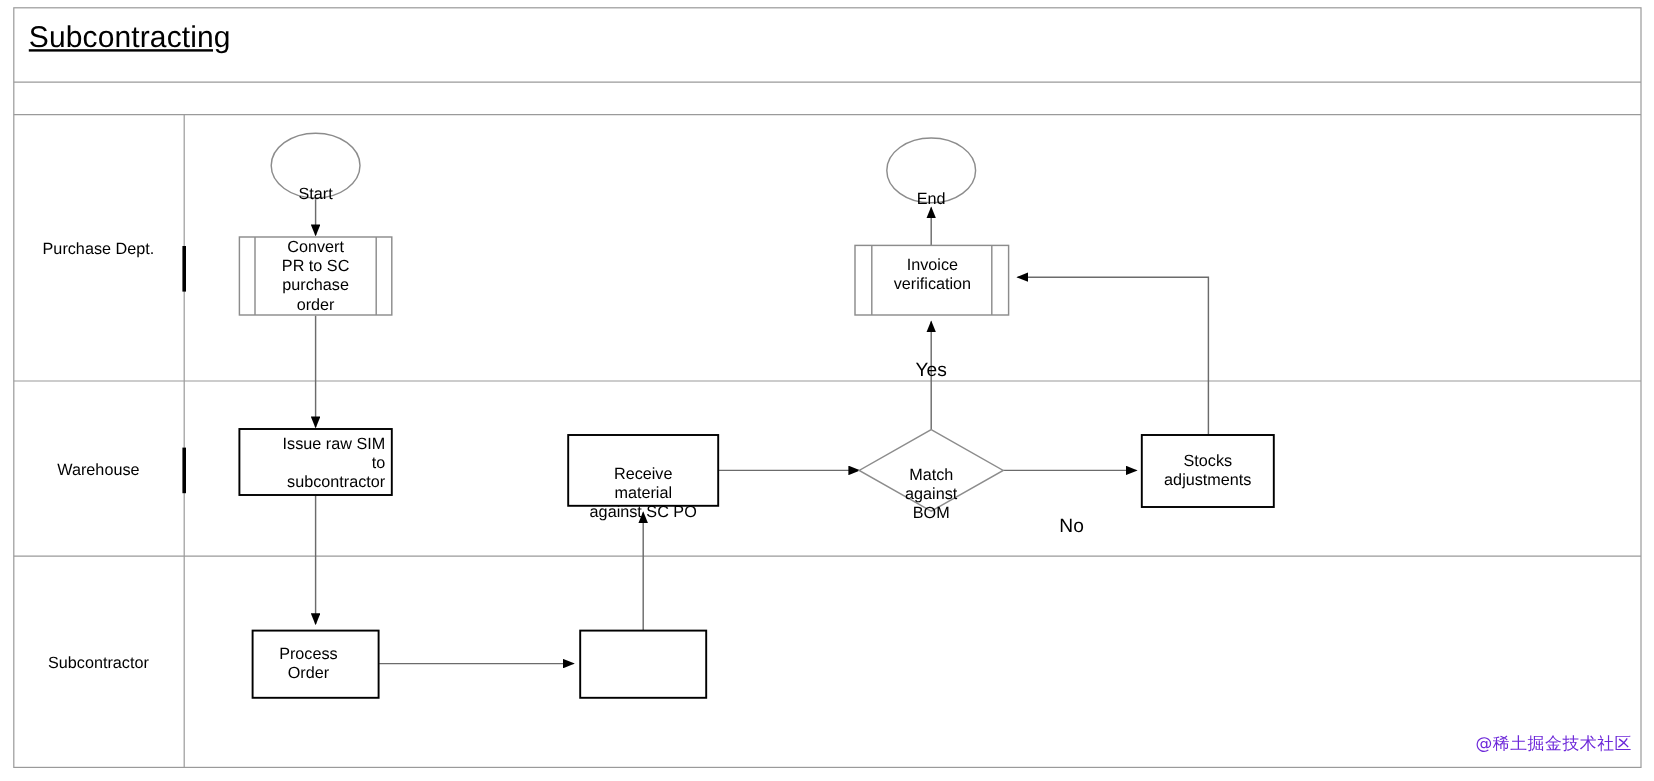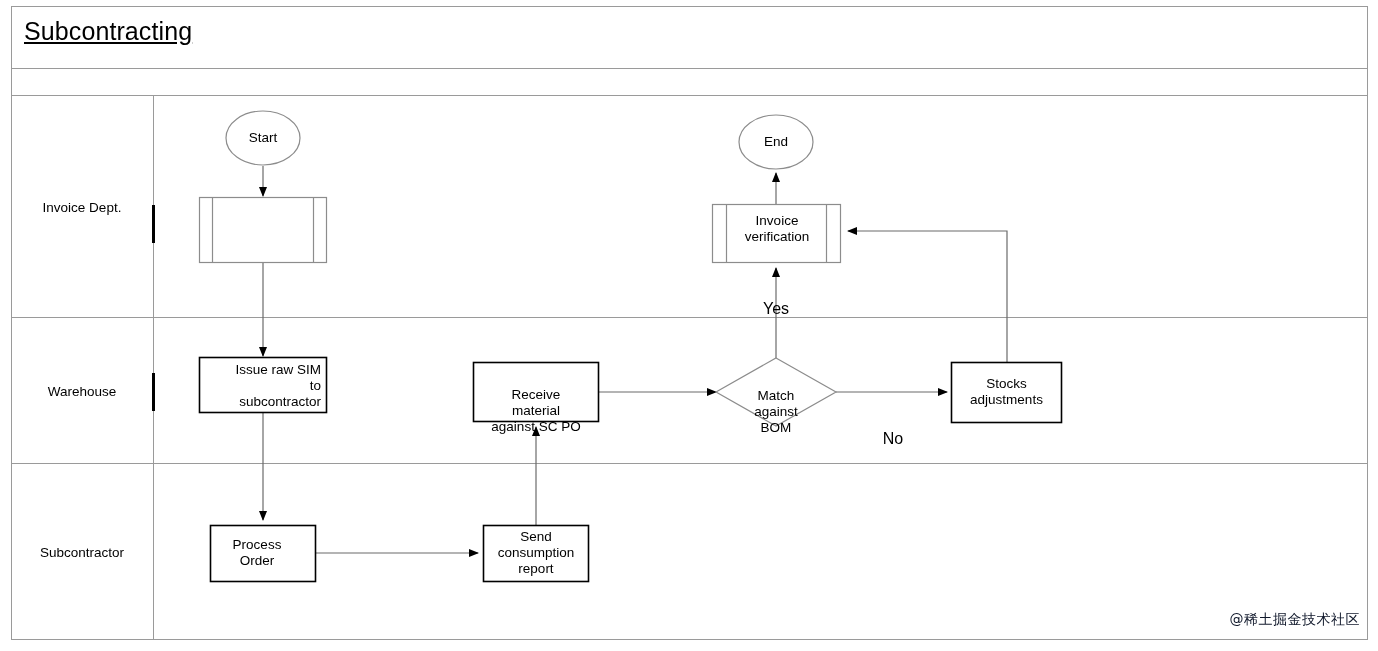--- a/index.html
+++ b/index.html
@@ -48,27 +48,28 @@
     font-size: 13.5px;
   }
   .node-label {
     font-size: 13.5px;
   }
   .edge-label {
     font-size: 16px;
   }
   .term-label {
     font-size: 13.5px;
+    margin-top: 24px;
   }
   #watermark {
     position: absolute;
     right: 18px;
     bottom: 22px;
     font-size: 14px;
-    color: #0f172a;
+    color: #6d28d9;
     font-family: "DejaVu Sans", sans-serif;
     letter-spacing: 0.5px;
   }
 </style>
 </head>
 <body>
 
 <div id="canvas">
 
   <svg id="diagram-svg" viewBox="0 0 1378 651" xmlns="http://www.w3.org/2000/svg">
@@ -144,26 +145,30 @@
 
       <rect x="210.5" y="525.5" width="105" height="56" fill="#ffffff" stroke="#000000" stroke-width="1.6"></rect>
 
       <rect x="483.5" y="525.5" width="105" height="56" fill="#ffffff" stroke="#000000" stroke-width="1.6"></rect>
     </g>
   </svg>
 
   <div id="page-title">Subcontracting</div>
   <div class="lbl" style="left:24px; top:74px; width:400px; text-align:left; font-size:13.5px;"></div>
 
-  <div class="lbl lane-label" style="left:12px; top:200px; width:140px;">Invoice Dept.</div>
+  <div class="lbl lane-label" style="left:12px; top:200px; width:140px;">Purchase Dept.</div>
   <div class="lbl lane-label" style="left:12px; top:384px; width:140px;">Warehouse</div>
   <div class="lbl lane-label" style="left:12px; top:545px; width:140px;">Subcontractor</div>
 
   <div class="lbl term-label" style="left:226px; top:130px; width:74px;">Start</div>
 
+  <div class="lbl node-label" style="left:213px; top:198px; width:100px;">Convert
+PR to SC
+purchase
+order</div>
 
   <div class="lbl term-label" style="left:739px; top:134px; width:74px;">End</div>
 
   <div class="lbl node-label" style="left:727px; top:213px; width:100px;">Invoice
 verification</div>
 
   <div class="lbl node-label" style="left:201px; top:362px; width:120px;text-align:right;">Issue raw SIM
 to
 subcontractor</div>
 
@@ -174,22 +179,19 @@
   <div class="lbl node-label" style="left:736px; top:367px; width:80px;margin-top:21px;">Match
 against
 BOM</div>
 
   <div class="lbl node-label" style="left:953px; top:376px; width:107px;">Stocks
 adjustments</div>
 
   <div class="lbl node-label" style="left:212px; top:537px; width:90px;">Process
 Order</div>
 
-  <div class="lbl node-label" style="left:485px; top:529px; width:102px;">Send
-consumption
-report</div>
 
   <div class="lbl edge-label" style="left:746px; top:300px; width:60px;">Yes</div>
   <div class="lbl edge-label" style="left:866px; top:384px; width:54px;margin-top:46px;">No</div>
 
   <div id="watermark">@稀土掘金技术社区</div>
 
 </div>
 
 </body></html>

